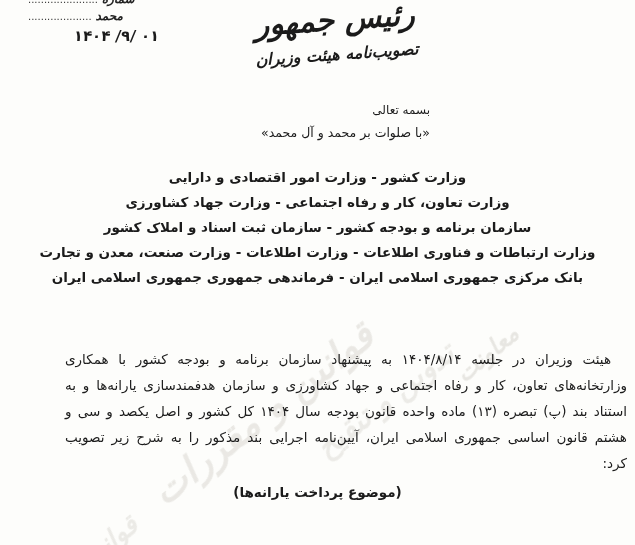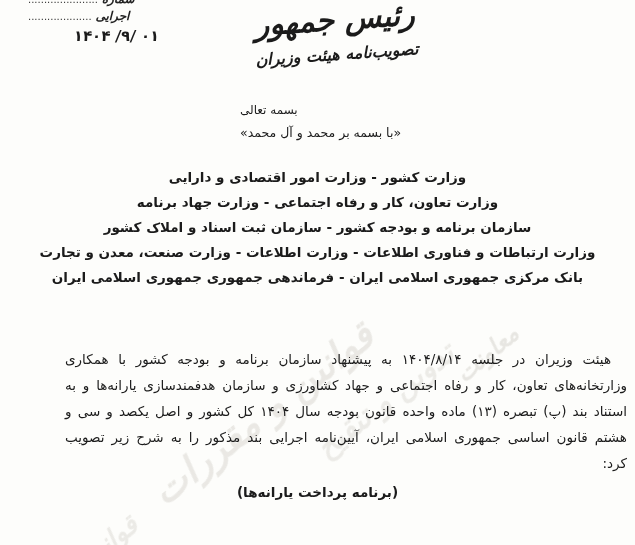--- a/index.html
+++ b/index.html
@@ -41,21 +41,21 @@
     font-size:30px; font-weight:700; font-style:italic;
     letter-spacing:-1px; line-height:40px; white-space:nowrap;
   }
   .header-subtitle{
     font-size:16px; font-weight:700; font-style:italic;
     letter-spacing:-0.5px; line-height:30px; white-space:nowrap;
   }
   
   .invocation{
     position:absolute; left:240px; top:100px; width:190px;
-    text-align:left;
+    text-align:right;
   }
   .besmeleh{ font-size:12px; font-weight:400; line-height:20px;}
   .salawat{ font-size:12.5px; font-weight:400; line-height:26px; white-space:nowrap;}
   
   .recipients{
     position:absolute; right:10px; left:10px; top:165px;
     text-align:center;
   }
   .recipient-line{
     font-size:13.5px; font-weight:700; line-height:25px;
@@ -101,43 +101,43 @@
   <span class="wm wm2">تدوین و تنقیح</span>
   <span class="wm wm3">معاونت</span>
   <span class="wm wm4">قوانین</span>
 
   <div class="ref-block">
     <div class="ref-line">
       <span class="ref-label">شماره</span>
       <span class="ref-dots">......................</span>
     </div>
     <div class="ref-line">
-      <span class="ref-label">اجرایی</span>
+      <span class="ref-label">محمد</span>
       <span class="ref-dots">....................</span>
     </div>
     <span class="ref-date-value" dir="ltr">۱۴۰۴ /۹/ ۰۱</span>
   </div>
 
   <div class="header-cal">
     <div class="header-title">رئیس جمهور</div>
     <div class="header-subtitle">تصویب‌نامه هیئت وزیران</div>
   </div>
 
   <div class="invocation">
     <div class="besmeleh">بسمه تعالی</div>
-    <div class="salawat">«با بسمه بر محمد و آل محمد»</div>
+    <div class="salawat">«با صلوات بر محمد و آل محمد»</div>
   </div>
 
   <div class="recipients">
     <div class="recipient-line">وزارت کشور - وزارت امور اقتصادی و دارایی</div>
-    <div class="recipient-line">وزارت تعاون، کار و رفاه اجتماعی - وزارت جهاد برنامه</div>
+    <div class="recipient-line">وزارت تعاون، کار و رفاه اجتماعی - وزارت جهاد کشاورزی</div>
     <div class="recipient-line">سازمان برنامه و بودجه کشور - سازمان ثبت اسناد و املاک کشور</div>
     <div class="recipient-line">وزارت ارتباطات و فناوری اطلاعات - وزارت اطلاعات - وزارت صنعت، معدن و تجارت</div>
     <div class="recipient-line">بانک مرکزی جمهوری اسلامی ایران - فرماندهی جمهوری جمهوری اسلامی ایران</div>
   </div>
 
   <p class="body-text">هیئت وزیران در جلسه ۱۴۰۴/۸/۱۴ به پیشنهاد سازمان برنامه و بودجه کشور با همکاری وزارتخانه‌های تعاون، کار و رفاه اجتماعی و جهاد کشاورزی و سازمان هدفمندسازی یارانه‌ها و به استناد بند (پ) تبصره (۱۳) ماده واحده قانون بودجه سال ۱۴۰۴ کل کشور و اصل یکصد و سی و هشتم قانون اساسی جمهوری اسلامی ایران، آیین‌نامه اجرایی بند مذکور را به شرح زیر تصویب کرد:</p>
 
   <div class="decree-title">
-    <div class="decree-subtitle">(برنامه پرداخت یارانه‌ها)</div>
+    <div class="decree-subtitle">(موضوع پرداخت یارانه‌ها)</div>
   </div>
 
 </div>
 
 </body></html>

